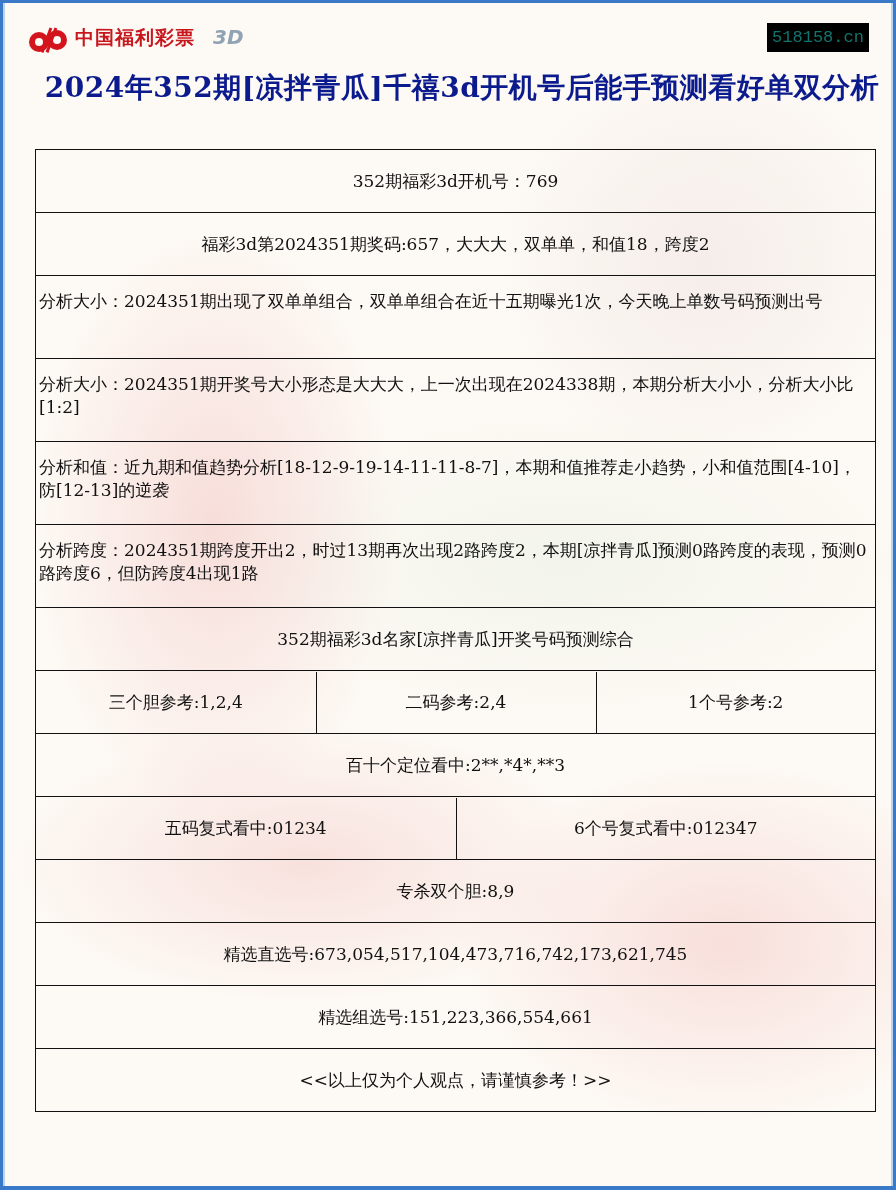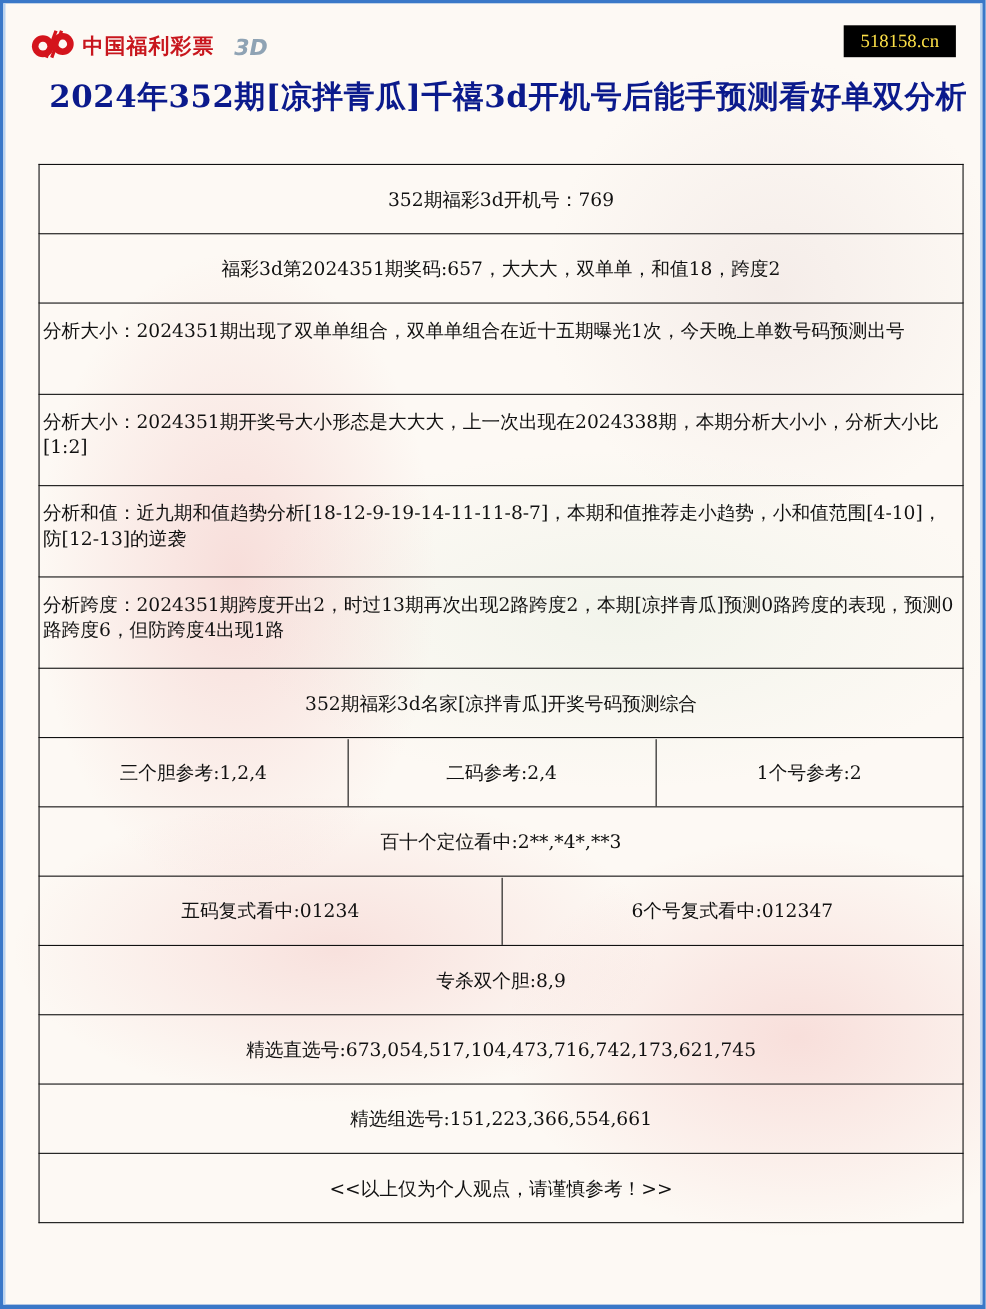--- a/index.html
+++ b/index.html
@@ -17,37 +17,37 @@
       radial-gradient(ellipse 420px 200px at 300px 860px, rgba(230,140,140,0.22), rgba(255,255,255,0) 70%),
       radial-gradient(ellipse 380px 260px at 720px 940px, rgba(230,130,130,0.22), rgba(255,255,255,0) 70%),
       radial-gradient(ellipse 300px 300px at 700px 260px, rgba(220,200,200,0.25), rgba(255,255,255,0) 70%),
       radial-gradient(ellipse 500px 220px at 560px 560px, rgba(210,230,210,0.25), rgba(255,255,255,0) 70%),
       #fdf9f4;
     border-left: 2px solid #b9d3f0;
     border-right: 2px solid #b9d3f0;
   }
   .logo {
     position: absolute; left: 20px; top: 22px;
-    display: flex; align-items: flex-end; gap: 6px;
+    display: flex; align-items: flex-start; gap: 6px;
   }
   .logo-mark { width: 44px; height: 30px; }
   .logo-text {
     font-family: "DejaVu Sans", "Liberation Sans", sans-serif;
     font-weight: bold; font-size: 19px; color: #c8161d; letter-spacing: 1px;
   }
   .logo-3d {
     font-family: "DejaVu Sans", "Liberation Sans", sans-serif;
     font-style: italic; font-weight: bold; font-size: 20px; color: #8fa3b4;
     margin-left: 12px;
   }
   .site-badge {
     position: absolute; left: 762px; top: 20px;
     width: 102px; height: 29px;
-    background: #000; color: #fde047;
-    font-family: Liberation Serif, serif;
+    background: #000; color: #0f766e;
+    font-family: Liberation Mono, monospace;
     font-size: 17px; line-height: 29px; text-align: center;
   }
   .page-title {
     position: absolute; left: 0; right: 0; top: 66px;
     text-align: center;
     font-size: 28px; color: #0b1a8c; letter-spacing: 0.5px;
     white-space: nowrap;
     padding-left: 28px;
   }
   table.main {

